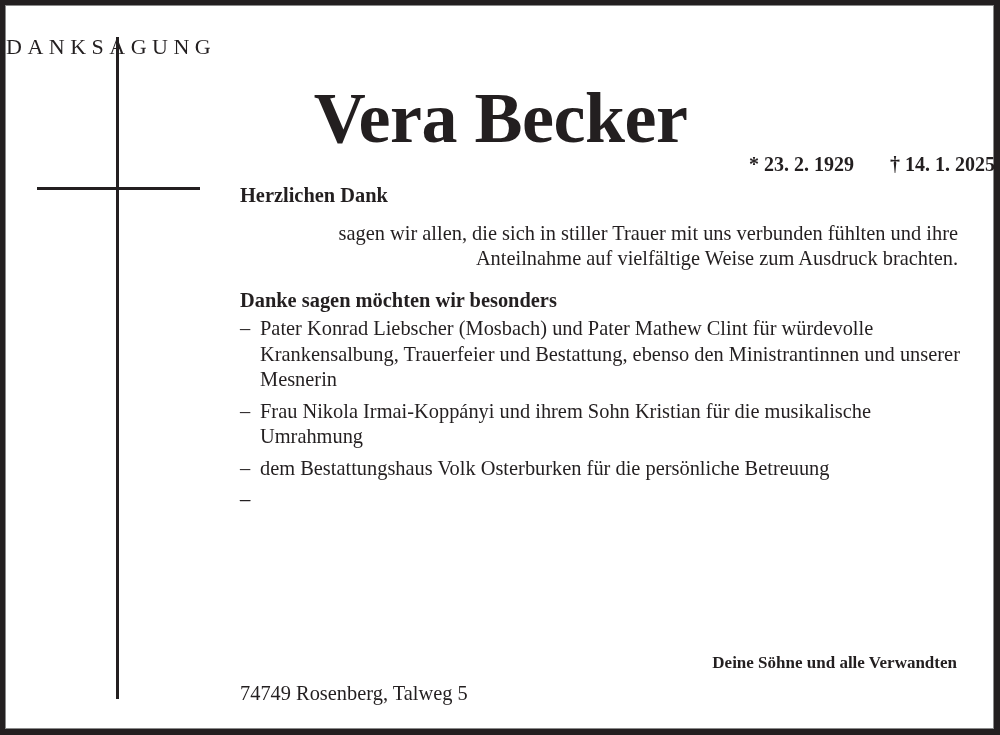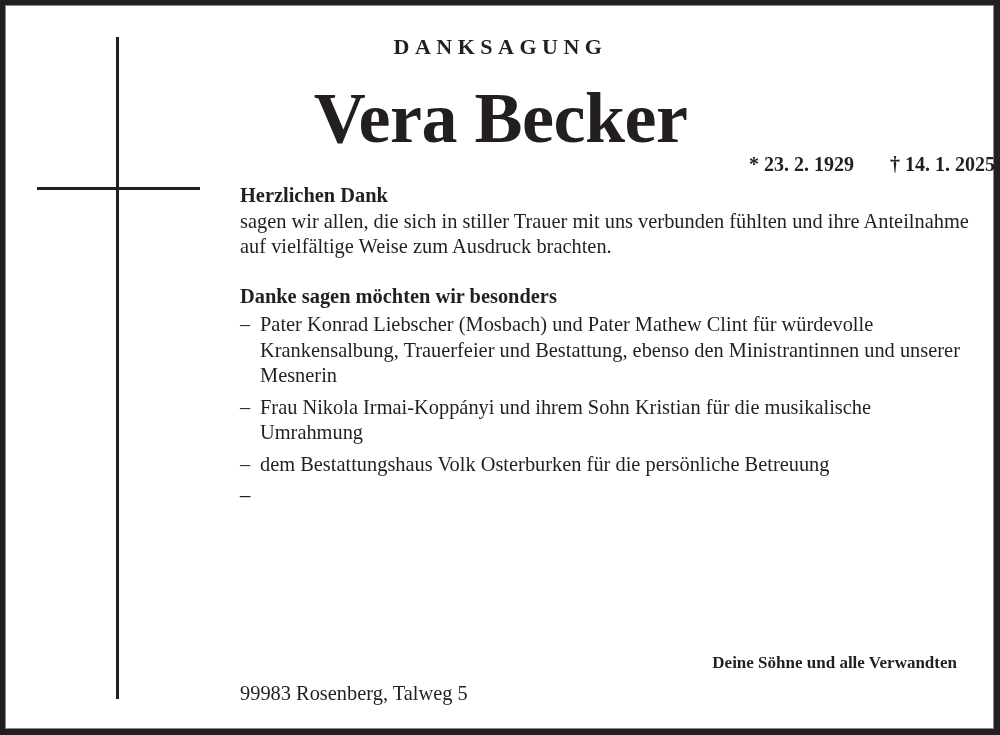--- a/index.html
+++ b/index.html
@@ -1,28 +1,28 @@
 <!DOCTYPE html>
 <html><head>
 <meta charset="utf-8">
 <style>
   html, body { margin:0; padding:0; }
   body { width:1000px; height:735px; background:#231f20; position:relative; overflow:hidden; }
   .page { position:absolute; left:5px; top:5px; width:989px; height:724px; background:#ffffff; border:1px solid #8a8a8a; box-sizing:border-box; }
   .cross-v { position:absolute; left:110px; top:31px; width:3px; height:662px; background:#231f20; }
   .cross-h { position:absolute; left:31px; top:181px; width:163px; height:3px; background:#231f20; }
   .serif { font-family:"Liberation Serif", "DejaVu Serif", serif; color:#231f20; }
-  .heading { position:absolute; left:0; width:989px; text-align:center; top:28px; font-size:22px; font-weight:bold; letter-spacing:5.5px; }
+  .heading { position:absolute; left:0; width:989px; text-align:left; top:28px; font-size:22px; font-weight:normal; letter-spacing:5.5px; }
   .name { position:absolute; left:0; width:989px; text-align:center; top:77px; font-size:72px; font-weight:bold; line-height:70px; letter-spacing:-0.5px; }
   .dates { position:absolute; left:0; width:989px; text-align:right; top:147px; font-size:20px; font-weight:bold; padding-left:8px; box-sizing:border-box; }
   .dates .gap { display:inline-block; width:36px; }
   .content { position:absolute; left:234px; top:177px; width:730px; font-size:20.4px; line-height:25.5px; }
   .bold { font-weight:bold; }
-  .p1 { margin:0; }
-  .thanks-head { margin-top:24px; }
+  .p1 { margin:12px;text-align:right; }
+  .thanks-head { margin-top:16px; }
   .list { margin:3px 0 0 0; padding:0; list-style:none; }
   .list li { position:relative; padding-left:20px; margin-bottom:6px; }
   .list li .dash { position:absolute; left:0; top:0; }
   .signature { position:absolute; right:36px; top:647px; font-size:17px; font-weight:bold; }
   .address { position:absolute; left:234px; top:676px; font-size:20.4px; }
 </style>
 </head>
 <body>
 
 <div class="page">
@@ -43,14 +43,14 @@
     <ul class="list">
       <li><span class="dash">–</span><span>Pater Konrad Liebscher (Mosbach) und Pater Mathew Clint für würdevolle Krankensalbung, Trauerfeier und Bestattung, ebenso den Ministrantinnen und unserer Mesnerin</span></li>
       <li><span class="dash">–</span><span>Frau Nikola Irmai-Koppányi und ihrem Sohn Kristian für die musikalische Umrahmung</span></li>
       <li><span class="dash">–</span><span>dem Bestattungshaus Volk Osterburken für die persönliche Betreuung</span></li>
       <li><span class="dash">–</span></li>
       <li><span class="dash">–</span></li>
     </ul>
   </div>
 
   <div class="signature serif">Deine Söhne und alle Verwandten</div>
-  <div class="address serif">99983 Rosenberg, Talweg 5</div>
+  <div class="address serif">74749 Rosenberg, Talweg 5</div>
 </div>
 
 </body></html>

